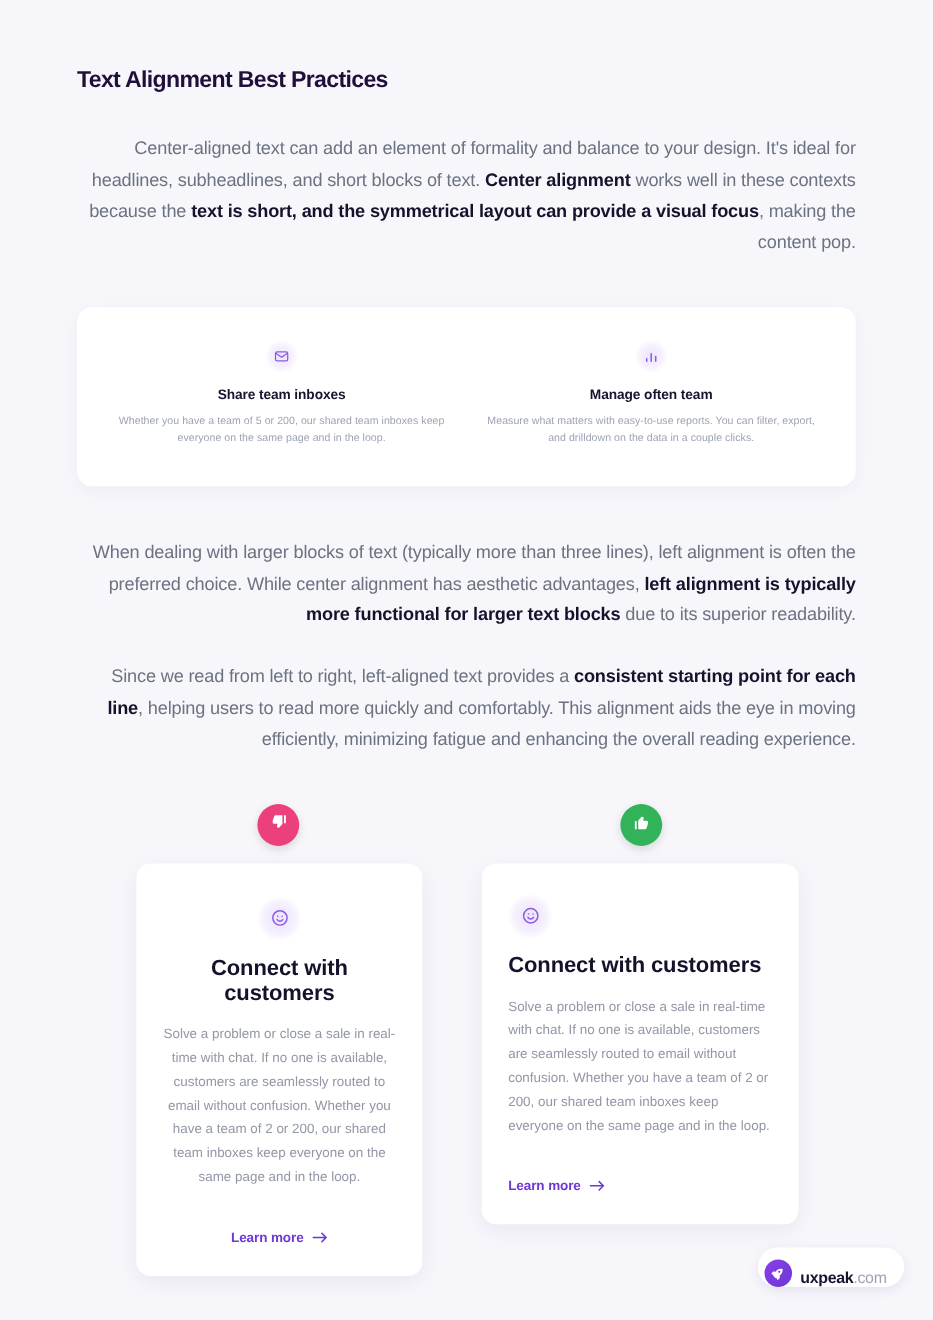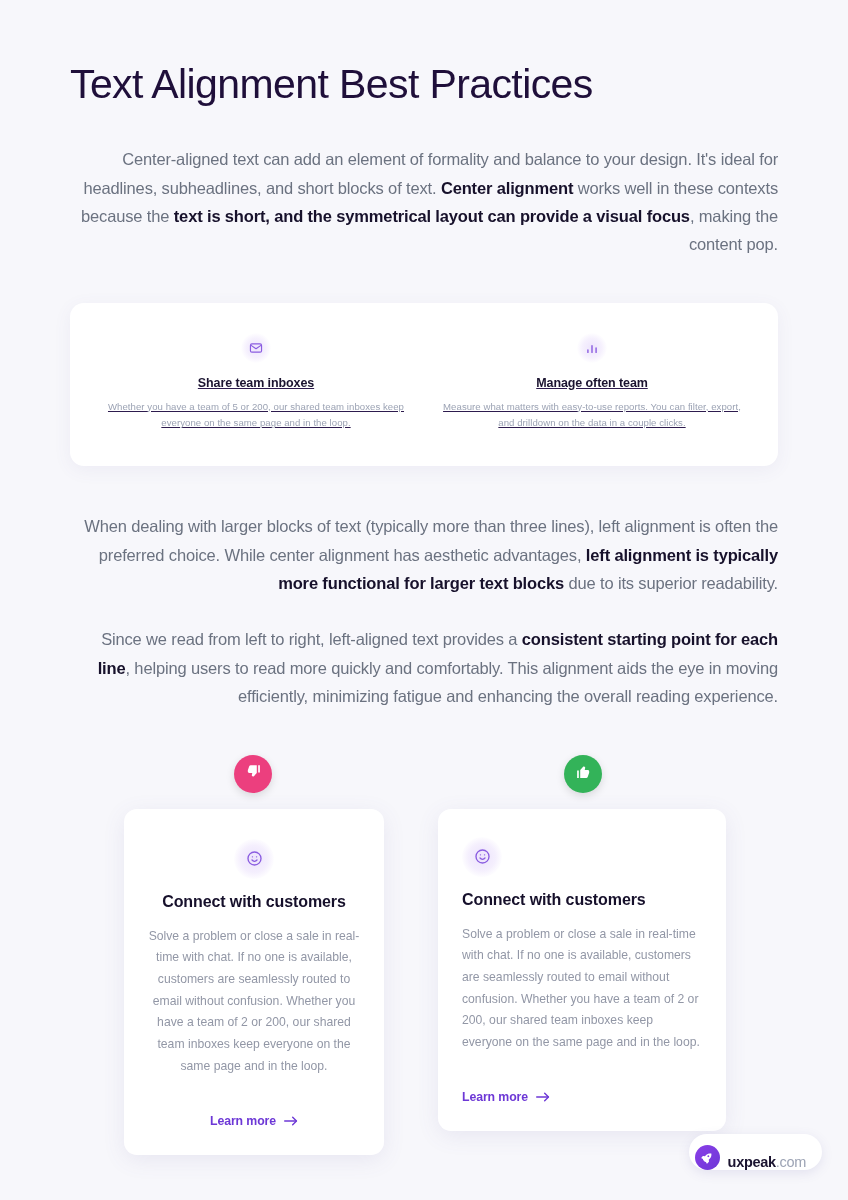--- a/index.html
+++ b/index.html
@@ -18,22 +18,22 @@
   }
 
   .page {
     position: absolute;
     inset: 0;
     padding: 60px 70px 0 70px;
   }
 
   
   .page-title {
-    font-size: 41px;
-    font-weight: 400;
+    font-size: 21px;
+    font-weight: 700;
     letter-spacing: -0.6px;
     color: #1f0f3a;
     line-height: 1.2;
     margin-bottom: 36px;
   }
 
   
   .body-copy {
     font-size: 16.5px;
     line-height: 1.72;
@@ -48,21 +48,20 @@
 
   
   .feature-strip {
     margin-top: 44px;
     background: #ffffff;
     border-radius: 14px;
     box-shadow: 0 4px 18px rgba(95, 84, 160, 0.07);
     padding: 30px 18px 34px 18px;
     display: flex;
     gap: 0;
-    text-decoration: underline;
   }
   .feature-col {
     flex: 1;
     text-align: center;
     padding: 0 12px;
   }
   .feature-title {
     font-size: 12.5px;
     font-weight: 700;
     color: #1b1430;
@@ -141,21 +140,21 @@
   .card-left {
     left: 368px;
     width: 288px;
     padding: 28px 24px 26px 24px;
     text-align: left;
   }
   .card-center .icon-bubble-lg { margin: 0 auto; }
   .card-left   .icon-bubble-lg { margin: 0; }
 
   .card-title {
-    font-size: 16px;
+    font-size: 20px;
     font-weight: 700;
     color: #16102b;
     margin-top: 14px;
     letter-spacing: -0.1px;
   }
   .card-desc {
     font-size: 12.2px;
     line-height: 1.78;
     color: #9297a6;
     margin-top: 15px;

